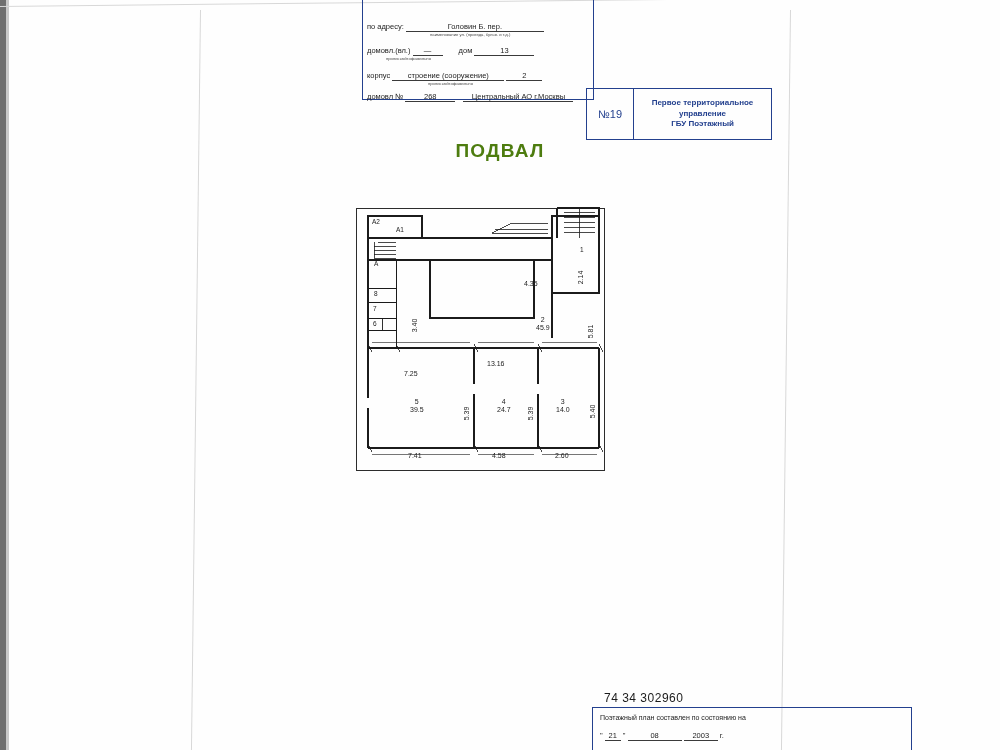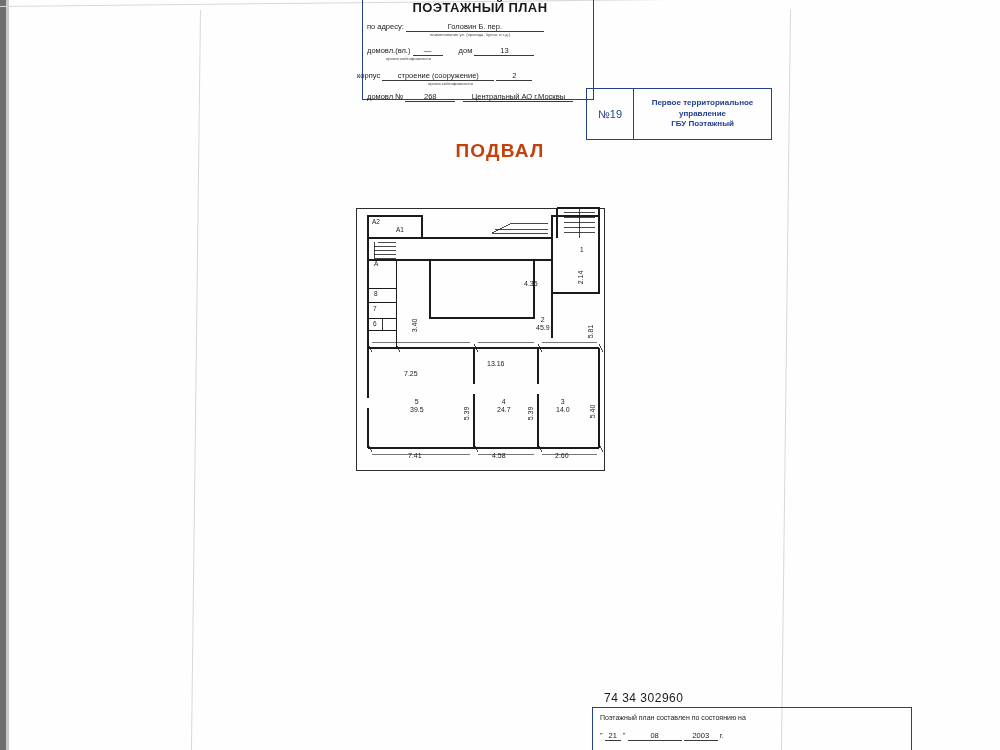--- a/index.html
+++ b/index.html
@@ -115,21 +115,21 @@
 
   
   .floor-label {
     position: absolute;
     left: 0; top: 140px;
     width: 1000px;
     text-align: center;
     font-size: 19px;
     font-weight: bold;
     letter-spacing: 1.2px;
-    color: #c2410c;
+    color: #4d7c0f;
   }
   .floor-label span { padding-left: -30px; }
 
   
   #plan {
     position: absolute;
     left: 352px; top: 198px;
     width: 266px; height: 282px;
   }
   #plan svg { display: block; }
@@ -208,37 +208,36 @@
 <div id="scan">
 
   <div class="scan-edge-left"></div>
   <div class="scan-edge-left2"></div>
 
   <div class="skew-line" style="left:0px; top:6px; width:1000px; height:1px; transform: rotate(-0.6deg);"></div>
   <div class="skew-line" style="left:200px; top:10px; width:1px; height:740px; transform: rotate(0.7deg);"></div>
   <div class="skew-line" style="left:790px; top:10px; width:1px; height:740px; transform: rotate(0.7deg);"></div>
 
   <div class="hdr-block"></div>
-  <div class="hdr-title">ПОЭТАЖНЫЙ ПЛАН</div>
 
   <div class="hdr-row" style="left:367px; top:22px;">
     <span class="hdr-label">по адресу:</span>
     <span class="hdr-val" style="width:138px;">Головин Б. пер.</span>
   </div>
   <div class="hdr-sub" style="left:430px; top:32px;">наименование ул. (проезда, бульв. и т.д.)</div>
 
   <div class="hdr-row" style="left:367px; top:46px;">
     <span class="hdr-label">домовл.(вл.)</span>
     <span class="hdr-val" style="width:30px;">—</span>
     <span class="hdr-label" style="margin-left:14px;">дом</span>
     <span class="hdr-val" style="width:60px;">13</span>
   </div>
   <div class="hdr-sub" style="left:386px; top:56px;">прописью/пофамильно</div>
 
-  <div class="hdr-row" style="left:357px; top:71px;">
+  <div class="hdr-row" style="left:367px; top:71px;">
     <span class="hdr-label">корпус</span>
     <span class="hdr-val" style="width:112px;">строение (сооружение)</span>
     <span class="hdr-val" style="width:36px;">2</span>
   </div>
   <div class="hdr-sub" style="left:428px; top:81px;">прописью/пофамильно</div>
 
   <div class="hdr-row" style="left:367px; top:92px;">
     <span class="hdr-label">домовл №</span>
     <span class="hdr-val" style="width:50px;">268</span>
     <span class="hdr-val" style="width:110px; margin-left:6px;">Центральный АО г.Москвы</span>

